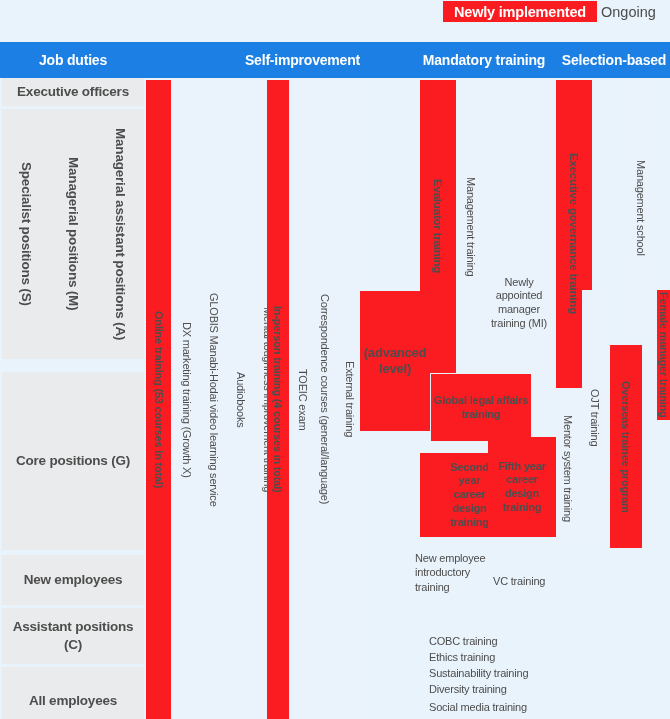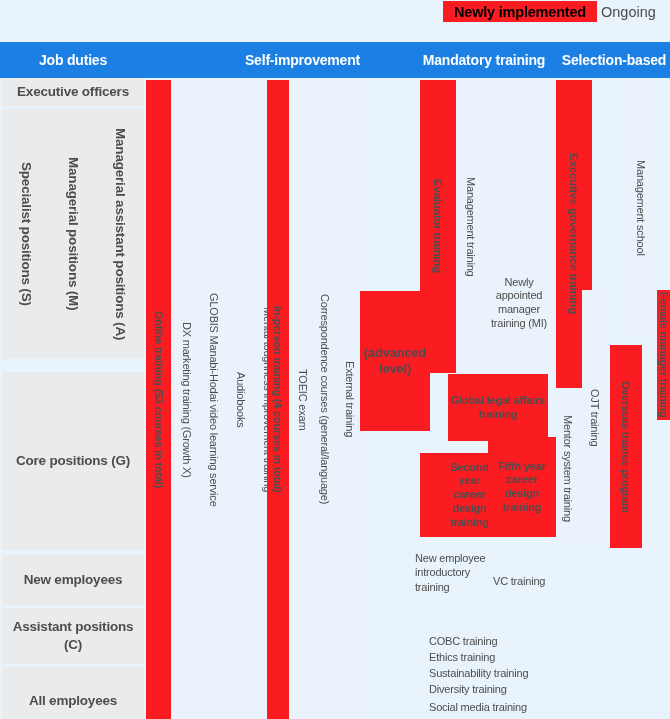--- a/index.html
+++ b/index.html
@@ -9,21 +9,21 @@
     font-family: "Liberation Sans", sans-serif;
     overflow: hidden;
   }
   #root { position: relative; width: 670px; height: 719px; background: #e9f3fb; }
 
   
   .legend { position: absolute; top: 0; left: 0; width: 670px; height: 42px; }
   .legend-new {
     position: absolute; left: 443px; top: 1px;
     width: 154px; height: 21px;
-    background: #fb1c22; color: #000000;
+    background: #fb1c22; color: #ffffff;
     font-size: 14.5px; font-weight: bold;
     display: flex; align-items: center; justify-content: center;
     letter-spacing: -0.2px;
   }
   .legend-ongoing {
     position: absolute; left: 601px; top: 1px;
     height: 21px; color: #4d4d4d;
     font-size: 14.5px;
     display: flex; align-items: center;
   }
@@ -138,21 +138,21 @@
 
   <div class="blk red ctr b f11" style="left:360px;top:291px;width:70px;height:140px;flex-direction:column;">
     <span class="f9" style="display:block;">(advanced level)</span>
   </div>
 
   <div class="blk pale" style="left:456px;top:80px;width:100px;height:293px;">
     <div class="vtext f11" style="position:absolute;left:2px;top:0;width:26px;height:100%;">Management training</div>
     <div class="ctr f11" style="position:absolute;left:28px;top:168px;width:70px;height:110px;">Newly appointed manager training (MI)</div>
   </div>
 
-  <div class="blk red ctr b f11" style="left:448px;top:374px;width:100px;height:67px;">Global legal affairs training</div>
+  <div class="blk red ctr b f11" style="left:431px;top:374px;width:100px;height:67px;">Global legal affairs training</div>
 
   <div class="blk red ctr b f11" style="left:420px;top:453px;width:70px;height:84px;padding-left:29px;">Second year career design training</div>
 
   <div class="blk red ctr b f11" style="left:488px;top:437px;width:68px;height:100px;">Fifth year career design training</div>
 
   <div class="blk pale vtext f11" style="left:556px;top:392px;width:24px;height:152px;">Mentor system training</div>
 
   <div class="plain ctrtxt f11" style="left:415px;top:551px;width:78px;">New employee introductory training</div>
 
   <div class="plain f11" style="left:493px;top:574px;width:80px;">VC training</div>

